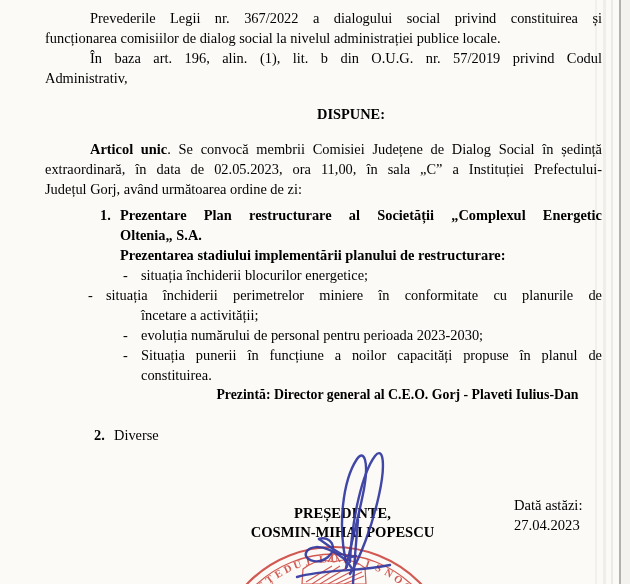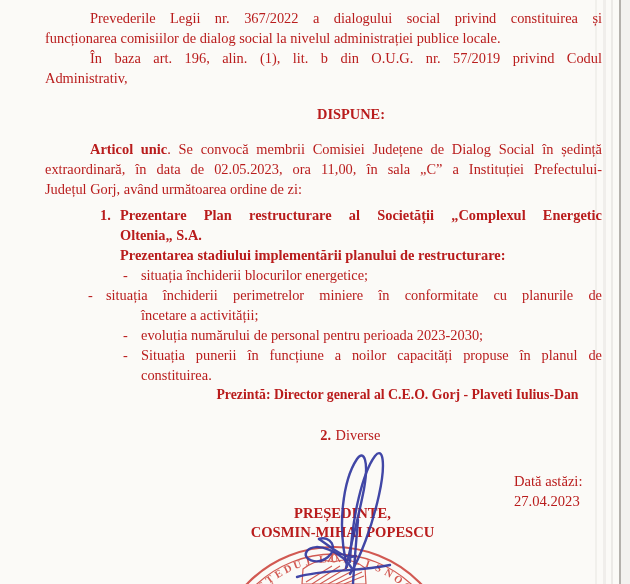--- a/index.html
+++ b/index.html
@@ -1,38 +1,38 @@
 <!DOCTYPE html>
 <html><head>
 <meta charset="utf-8">
 <style>
   html,body{margin:0;padding:0;background:#e8e8e8}
   .page{
     position:relative;width:630px;height:584px;overflow:hidden;
     background:#fbfaf7;
     font-family:"Liberation Serif","DejaVu Serif",serif;
-    color:#b91c1c;
+    color:#000000;
   }
   
   .edge-area{position:absolute;top:0;right:0;width:9px;height:584px;background:#f3f2ef}
   .edge-line{position:absolute;top:0;left:619px;width:2px;height:584px;background:#b4b1ac}
   .streak{position:absolute;top:0;height:584px}
   .s1{left:595px;width:2px;background:rgba(60,55,45,.05)}
   .s2{left:603px;width:3px;background:rgba(60,55,45,.06)}
   .s3{left:611px;width:2px;background:rgba(60,55,45,.08)}
 
   
   .col{position:absolute;left:45px;top:8px;width:557px;font-size:14.4px;line-height:20px;z-index:1}
   .line{white-space:nowrap}
   .line.j{text-align:justify;text-align-last:justify}
   .line.c{text-align:center}
   .b{font-weight:bold}
   .pre{display:inline-block}
 
-  .date-block{position:absolute;left:514px;top:471px;font-size:14.6px;line-height:20px;z-index:1}
+  .date-block{position:absolute;left:514px;top:495px;font-size:14.6px;line-height:20px;z-index:1}
   .president{position:absolute;left:205px;top:504px;width:275px;text-align:center;
              font-weight:bold;font-size:14.6px;line-height:19px;z-index:1}
 
   .overlay{position:absolute;left:0;top:0;z-index:3;pointer-events:none}
   .stampch{font-family:"Liberation Serif","DejaVu Serif",serif;font-weight:bold;font-size:10.5px}
 </style>
 </head>
 <body>
 
 <div class="page">
@@ -62,21 +62,21 @@
         <div class="line j" style="margin-left: 43px;"><span class="pre" style="width: 18px;">-</span><span>situația închiderii perimetrelor miniere în conformitate cu planurile de</span></div>
         <div class="line" style="margin-left: 96px;"><span>încetare a activității;</span></div>
         <div class="line" style="margin-left: 78px;"><span class="pre" style="width: 18px;">-</span><span>evoluția numărului de personal pentru perioada 2023-2030;</span></div>
         <div class="line j" style="margin-left: 78px;"><span class="pre" style="width: 18px;">-</span><span>Situația punerii în funcțiune a noilor capacități propuse în planul de</span></div>
         <div class="line" style="margin-left: 96px;"><span>constituirea.</span></div>
       </div>
       <div>
         <div class="line" style="margin-left: 148px; font-size: 13.8px; text-align: center;"><span class="b">Prezintă: Director general al C.E.O. Gorj - Plaveti Iulius-Dan</span></div>
       </div>
       <div style="margin-top: 20px;">
-        <div class="line" style="margin-left: 49px; text-align: center;"><span class="pre b" style="width: 20px;">2.</span><span>Diverse</span></div>
+        <div class="line" style="margin-left: 49px;"><span class="pre b" style="width: 20px;">2.</span><span>Diverse</span></div>
       </div>
     </div>
 
   <div class="date-block">
     <div>Dată astăzi:</div>
     <div>27.04.2023</div>
   </div>
 
   <div class="president">
     <div>PREȘEDINTE,</div>

